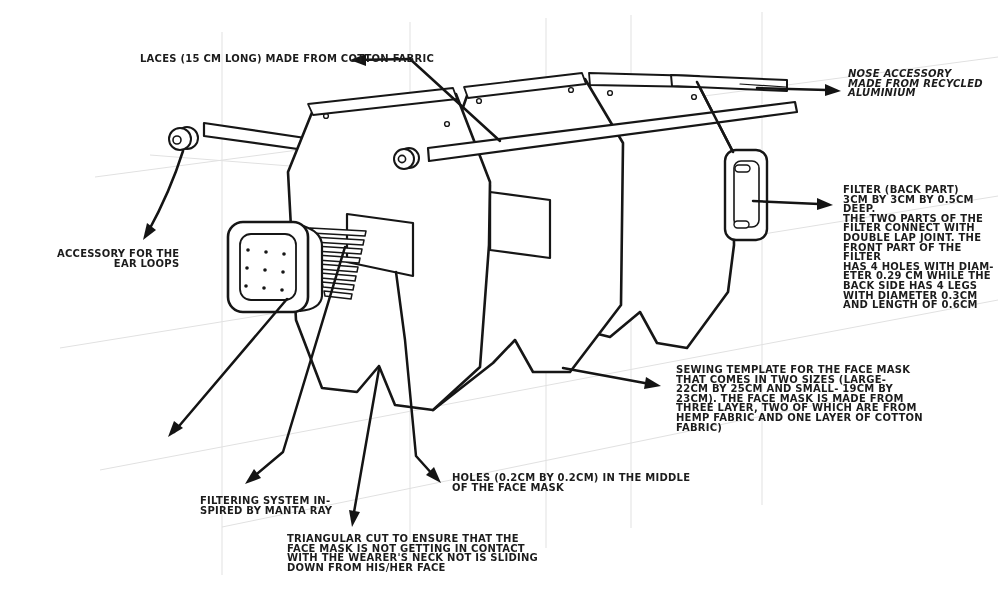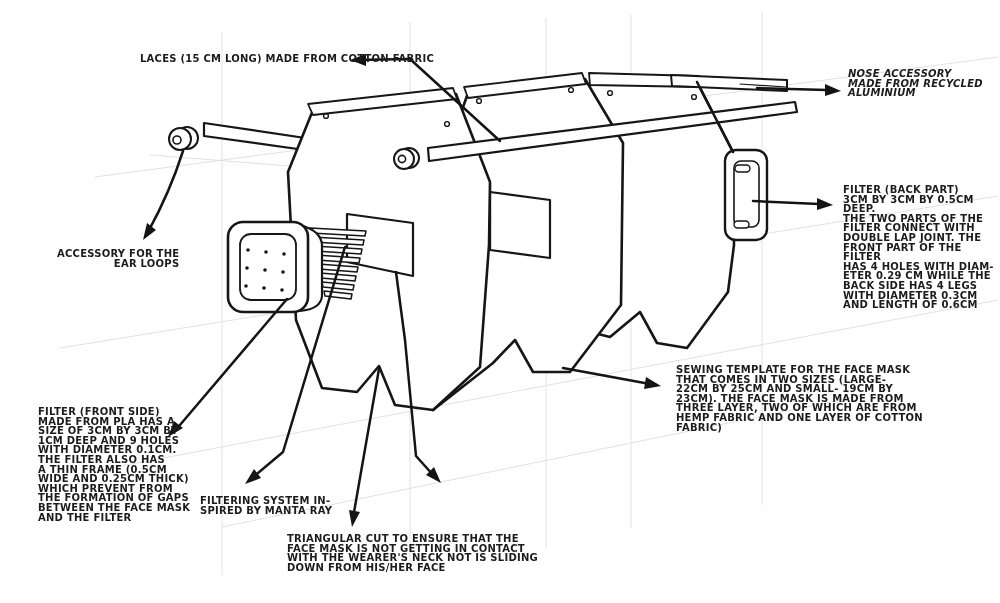--- a/index.html
+++ b/index.html
@@ -167,41 +167,31 @@
 FRONT PART OF THE FILTER
 HAS 4 HOLES WITH DIAM-
 ETER 0.29 CM WHILE THE
 BACK SIDE HAS 4 LEGS
 WITH DIAMETER 0.3CM
 AND LENGTH OF 0.6CM</div>
 
   <div class="label" style="left:57px;top:249px;text-align:right;">ACCESSORY FOR THE
 EAR LOOPS</div>
 
-  <div class="label" style="left:38px;top:407px;">FILTER (FRONT SIDE)
-MADE FROM PLA HAS A
-SIZE OF 3CM BY 3CM BY
-1CM DEEP AND 9 HOLES
-WITH DIAMETER 0.1CM.
-THE FILTER ALSO HAS
-A THIN FRAME (0.5CM
-WIDE AND 0.25CM THICK)
-WHICH PREVENT FROM
-THE FORMATION OF GAPS
-BETWEEN THE FACE MASK
-AND THE FILTER</div>
 
   <div class="label" style="left:200px;top:496px;">FILTERING SYSTEM IN-
 SPIRED BY MANTA RAY</div>
 
   <div class="label" style="left:287px;top:534px;">TRIANGULAR CUT TO ENSURE THAT THE
 FACE MASK IS NOT GETTING IN CONTACT
 WITH THE WEARER'S NECK NOT IS SLIDING
 DOWN FROM HIS/HER FACE</div>
 
+  <div class="label" style="left:452px;top:473px;">HOLES (0.2CM BY 0.2CM) IN THE MIDDLE
+OF THE FACE MASK</div>
 
   <div class="label" style="left:676px;top:365px;">SEWING TEMPLATE FOR THE FACE MASK
 THAT COMES IN TWO SIZES (LARGE-
 22CM BY 25CM AND SMALL- 19CM BY
 23CM). THE FACE MASK IS MADE FROM
 THREE LAYER, TWO OF WHICH ARE FROM
 HEMP FABRIC AND ONE LAYER OF COTTON
 FABRIC)</div>
 
 </div>

